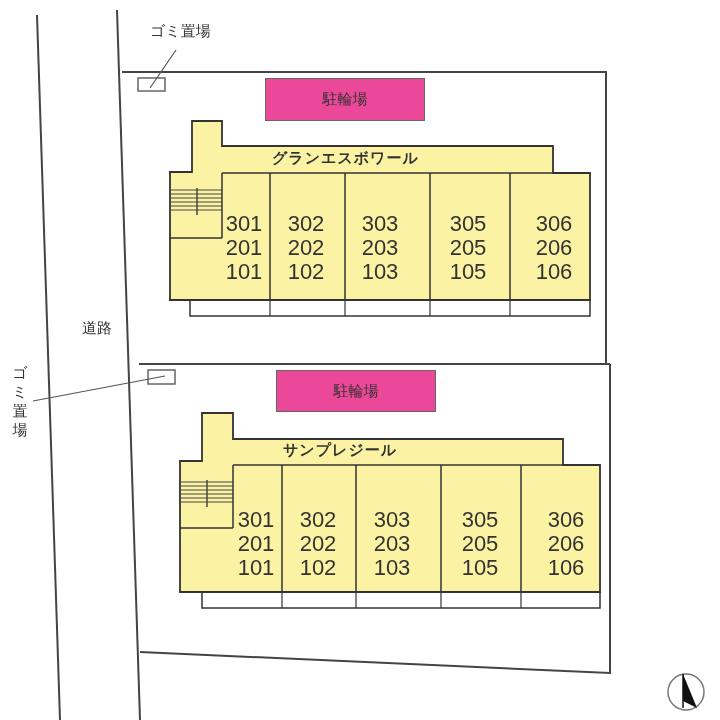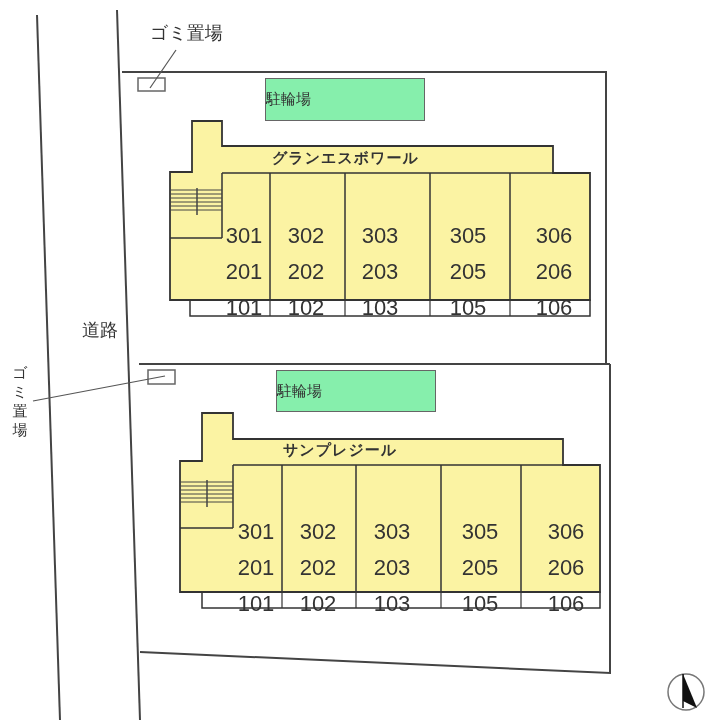--- a/index.html
+++ b/index.html
@@ -1,26 +1,26 @@
 <!DOCTYPE html>
 <html><head>
 <meta charset="utf-8">
 <style>
   html, body { margin: 0; padding: 0; background: #ffffff; }
   body { width: 720px; height: 720px; position: relative; overflow: hidden;
          font-family: "DejaVu Sans", sans-serif; color: #333; }
   svg.map { position: absolute; left: 0; top: 0; }
-  .lbl { position: absolute; font-size: 18px; color: #333; white-space: nowrap; line-height: 1; }
+  .lbl { position: absolute; font-size: 15px; color: #333; white-space: nowrap; line-height: 1; }
   .vlbl { position: absolute; font-size: 15px; color: #333; width: 16px; text-align: center; line-height: 19px; }
   .bname { position: absolute; font-size: 15px; font-weight: bold; color: #333; letter-spacing: 1px; white-space: nowrap; line-height: 1; }
   .unit { position: absolute; font-family: "Liberation Sans", sans-serif; font-size: 22px; line-height: 24px;
           color: #333; text-align: center; width: 60px; }
-  .unit span { display: block; margin-top: 12px; }
-  .bike { position: absolute; background: #86efac; border: 1.5px solid #666; box-sizing: border-box;
-          display: flex; align-items: center; justify-content: flex-start; font-size: 15px; color: #333; }
+  .unit span { display: block; }
+  .bike { position: absolute; background: #ec4899; border: 1.5px solid #666; box-sizing: border-box;
+          display: flex; align-items: center; justify-content: center; font-size: 15px; color: #333; }
 </style>
 </head>
 <body>
 
 <svg class="map" width="720" height="720" viewBox="0 0 720 720">
 
   <line x1="37" y1="15" x2="60" y2="720" stroke="#444" stroke-width="2"></line>
   <line x1="117" y1="10" x2="140" y2="720" stroke="#444" stroke-width="2"></line>
 
   <polyline points="122,72 606,72 606,364" fill="none" stroke="#444" stroke-width="2"></polyline>

